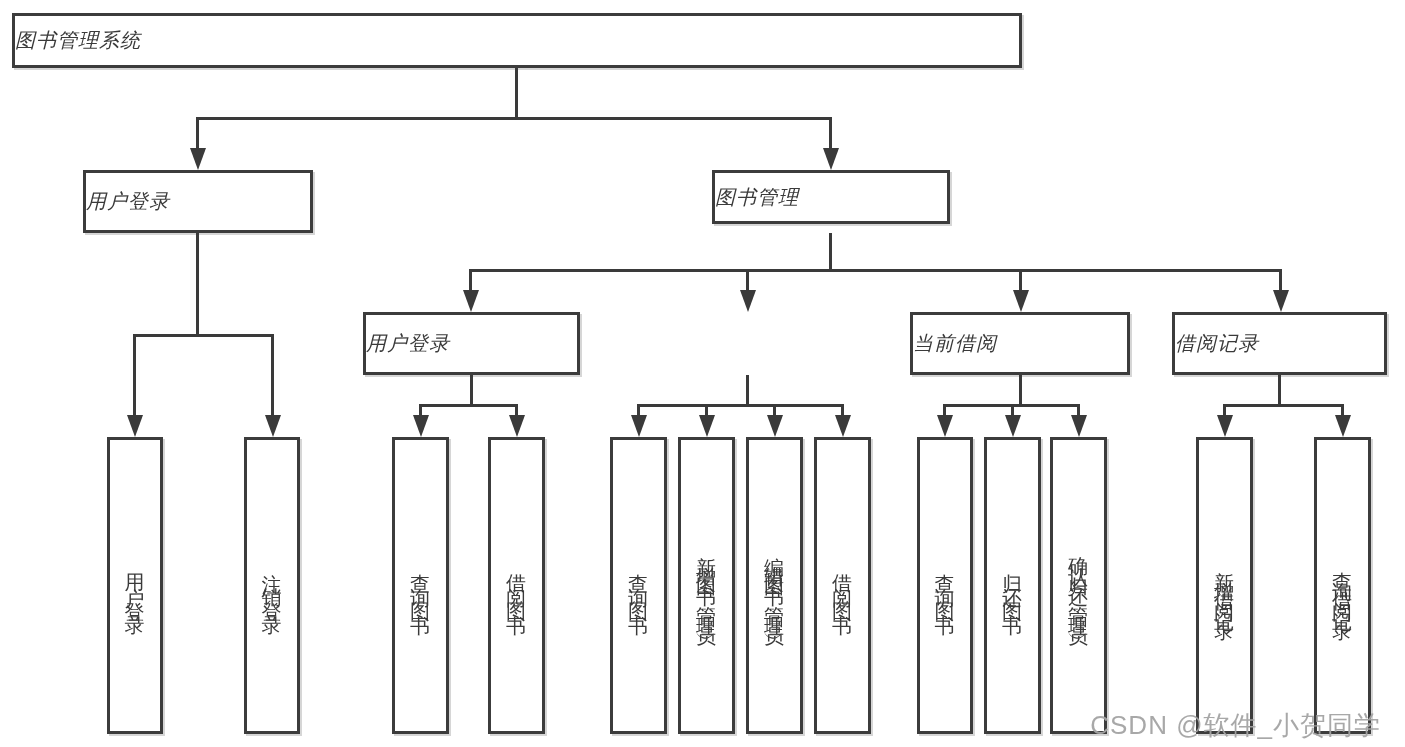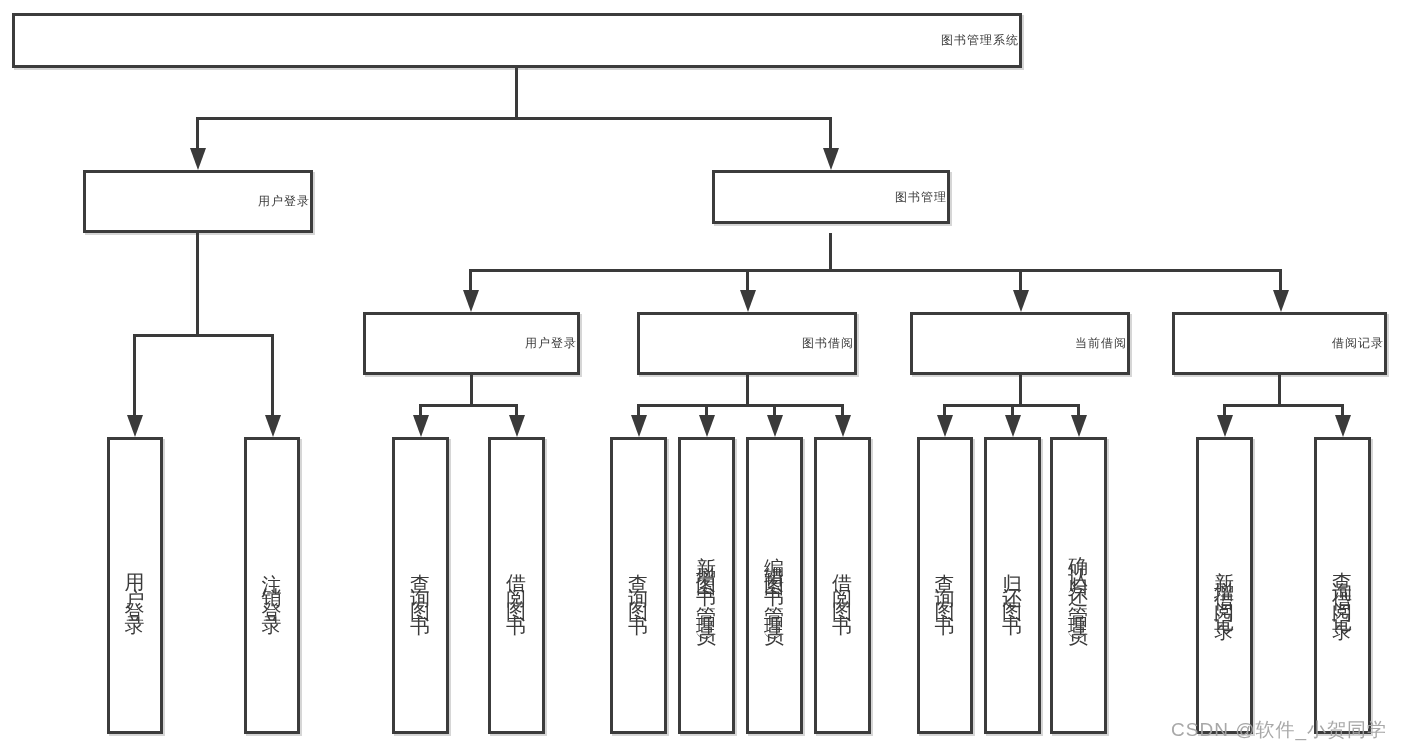--- a/index.html
+++ b/index.html
@@ -4,43 +4,43 @@
 <style>
   html,body{margin:0;padding:0;background:#ffffff;}
   .canvas{
     position:relative;width:1405px;height:747px;background:#ffffff;
     font-family:"Liberation Sans","DejaVu Sans",sans-serif;
     color:#3a3a3a;overflow:hidden;
   }
   .node{
     position:absolute;box-sizing:border-box;background:#ffffff;
     border:3px solid #3c3c3c;box-shadow:2px 2px 0 rgba(90,90,90,.25);
-    display:flex;align-items:center;justify-content:flex-end;
-    font-size:12px;letter-spacing:1px;white-space:nowrap;
+    display:flex;align-items:center;justify-content:flex-start;
+    font-size:20px;letter-spacing:1px;white-space:nowrap;font-style:italic;
   }
   .leaf{
     position:absolute;box-sizing:border-box;background:#ffffff;
     border:3px solid #3c3c3c;box-shadow:2px 2px 0 rgba(90,90,90,.25);
     display:flex;align-items:center;justify-content:center;
     top:437px;height:297px;width:57px;
   }
   .leaf span{
     writing-mode:vertical-rl;font-size:20px;letter-spacing:10px;line-height:1;
   }
   .leaf.wide span{letter-spacing:14px;}
   .vline{position:absolute;width:3px;background:#3a3a3a;}
   .hline{position:absolute;height:3px;background:#3a3a3a;}
   .arrow{
     position:absolute;width:0;height:0;
     border-left:8px solid transparent;border-right:8px solid transparent;
     border-top:22px solid #3a3a3a;
   }
   .watermark{
-    position:absolute;right:18px;bottom:4px;z-index:5;
-    font-size:19px;color:rgba(163,163,163,.95);letter-spacing:1px;white-space:nowrap;
+    position:absolute;right:24px;bottom:4px;z-index:5;
+    font-size:26px;color:rgba(163,163,163,.95);letter-spacing:1px;white-space:nowrap;
   }
 </style>
 </head>
 <body>
 
 <div class="canvas">
 
   <div class="node" style="left:12px;top:13px;width:1010px;height:55px;">
     <span>图书管理系统</span>
   </div>
@@ -72,23 +72,20 @@
   <div class="arrow" style="left:463px;top:290px;"></div>
   <div class="vline" style="left:746px;top:269px;height:23px;"></div>
   <div class="arrow" style="left:740px;top:290px;"></div>
   <div class="vline" style="left:1019px;top:269px;height:23px;"></div>
   <div class="arrow" style="left:1013px;top:290px;"></div>
   <div class="vline" style="left:1279px;top:269px;height:23px;"></div>
   <div class="arrow" style="left:1273px;top:290px;"></div>
 
   <div class="node" style="left:363px;top:312px;width:217px;height:63px;">
     <span>用户登录</span>
-  </div>
-  <div class="node" style="left:637px;top:312px;width:220px;height:63px;">
-    <span>图书借阅</span>
   </div>
   <div class="node" style="left:1172px;top:312px;width:215px;height:63px;">
     <span>借阅记录</span>
   </div>
   <div class="node" style="left:910px;top:312px;width:220px;height:63px;">
     <span>当前借阅</span>
   </div>
 
   <div class="vline" style="left:470px;top:375px;height:32px;"></div>
   <div class="hline" style="left:419px;top:404px;width:99px;"></div>

